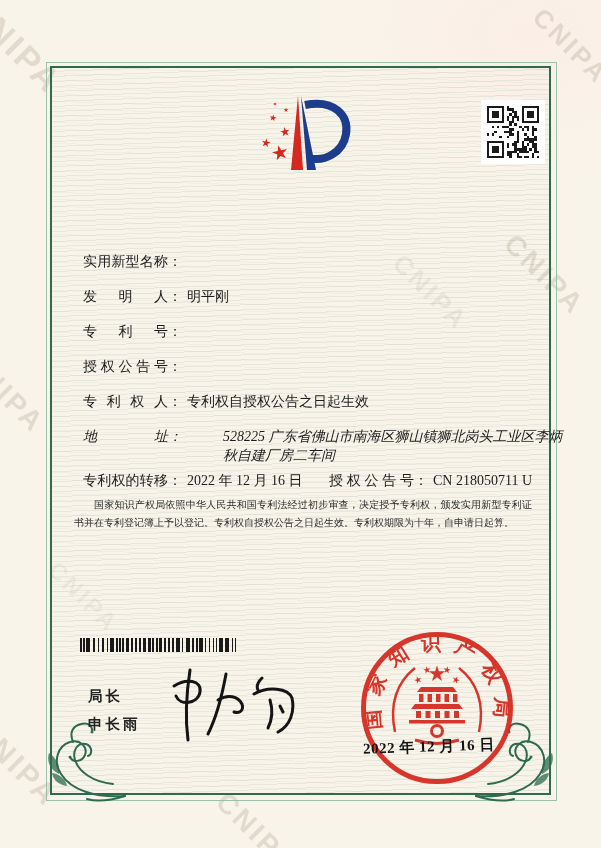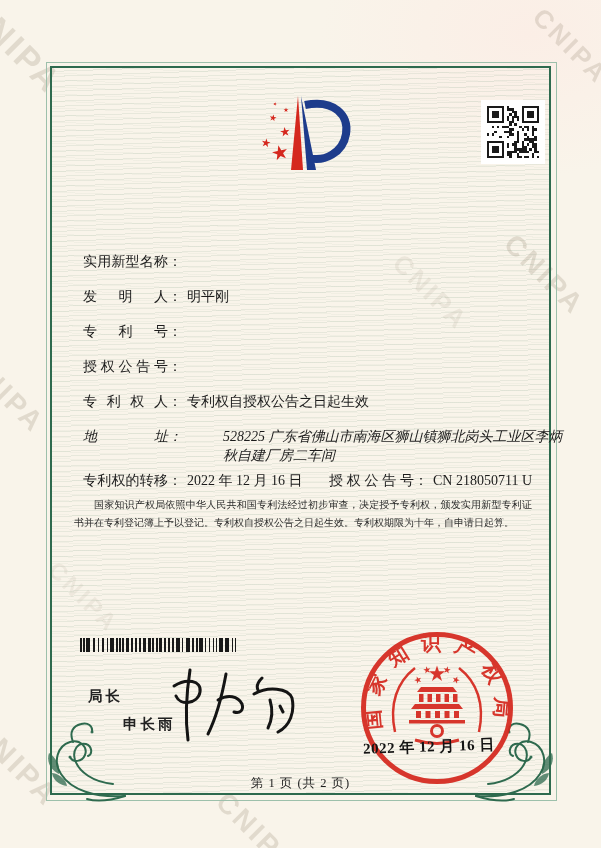--- a/index.html
+++ b/index.html
@@ -46,21 +46,21 @@
 
   .paras{position:absolute;left:74px;top:496px;width:458px;z-index:3;font-size:10px;line-height:18px;
          text-align:justify;color:#2b2b2b;}
   .paras p{margin:0;text-indent:2em;}
 
   .barcode{position:absolute;left:80px;top:638px;width:158px;height:14px;z-index:3;}
   .barcode i{position:absolute;top:0;height:100%;background:#191919;}
 
   .signatory{position:absolute;left:88px;top:687px;z-index:3;font-family:"Liberation Sans","DejaVu Sans",sans-serif;
              font-weight:bold;font-size:14.5px;letter-spacing:3px;color:#222;}
-  .signatory .name{margin-top:9px;margin-left:35px;}
+  .signatory .name{margin-top:9px;}
   .signature{position:absolute;left:162px;top:656px;z-index:4;}
   .signature path{stroke:#141414;stroke-width:3;fill:none;stroke-linecap:round;stroke-linejoin:round;}
 
   .seal{position:absolute;left:357px;top:628px;width:160px;height:160px;z-index:4;opacity:.93;}
   .red-f{fill:var(--red);}  .red-s{stroke:var(--red);}
   .blue-s{stroke:var(--blue);} .blue-f{fill:var(--blue);}
   .seal-ring{font-family:"Liberation Serif","DejaVu Serif",serif;font-weight:bold;}
   .seal-date{position:absolute;left:363px;top:737px;width:160px;z-index:5;font-size:15px;color:#141414;
              letter-spacing:.5px;font-weight:600;transform:rotate(-2deg);}
 
@@ -373,15 +373,14 @@
       <rect x="97" y="83" width="5" height="7"></rect>
       <rect x="52" y="92" width="56" height="3.5"></rect>
       <circle cx="80" cy="103" r="5.5" fill="none" class="red-s" stroke-width="3"></circle>
       <path d="M 38,104 C 32,76 40,54 58,40" fill="none" class="red-s" stroke-width="2.5"></path>
       <path d="M 122,104 C 128,76 120,54 102,40" fill="none" class="red-s" stroke-width="2.5"></path>
       <path d="M 58,112 Q 80,119 102,112" fill="none" class="red-s" stroke-width="3"></path>
     </g>
   </svg>
   <div class="seal-date">2022 年 12 月 16 日</div>
 
-  <div class="page-info">第 1 页 (共 2 页)</div>
 
 </div>
 
 </body></html>

